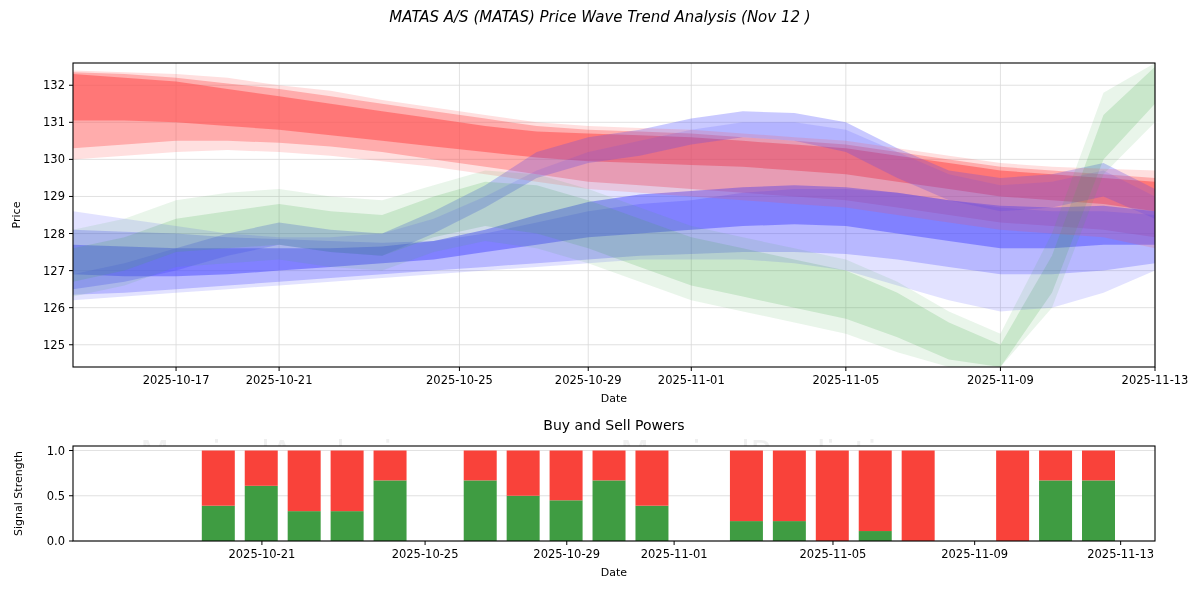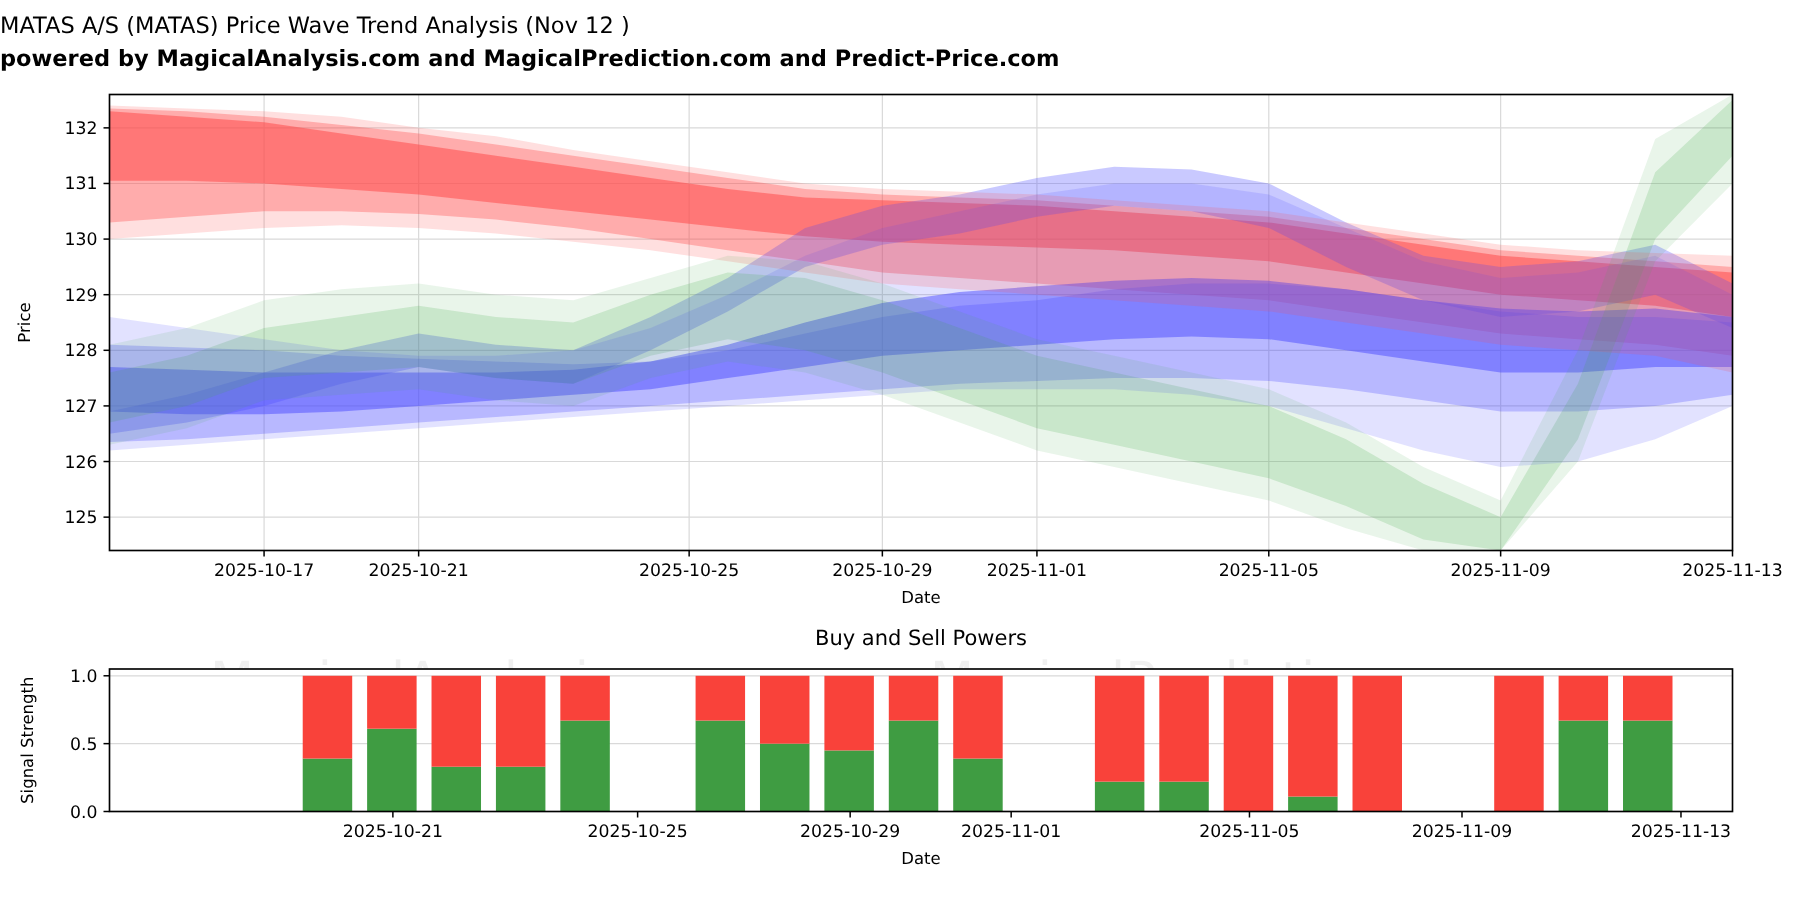--- a/index.html
+++ b/index.html
@@ -2,37 +2,36 @@
 <html><head>
 <meta charset="utf-8">
 <style>
   html,body{margin:0;padding:0;}
   body{
     width:1200px;height:600px;background:#ffffff;
     font-family:"DejaVu Sans","Liberation Sans",sans-serif;
     overflow:hidden;position:relative;
   }
   #root{position:relative;width:1200px;height:600px;}
-  .title-block{position:absolute;top:6px;left:0;width:1200px;}
+  .title-block{position:absolute;top:6px;left:0;width:1200px;text-align:center;font-style:italic;}
   .title-main{font-size:15px;color:#000;line-height:22px;}
   .title-sub{font-size:15px;color:#000;line-height:22px;font-weight:bold;}
   svg{display:block;}
   .axis-label{font-size:11px;fill:#000;}
   .tick-label{font-size:11.5px;fill:#000;}
   .panel-title{font-size:14px;fill:#000;}
   .wm{font-size:34px;fill:#000;opacity:.055;font-family:"DejaVu Sans","Liberation Sans",sans-serif;}
 </style>
 </head>
 <body>
 
 <div id="root">
 
   <div class="title-block">
     <div class="title-main">MATAS A/S (MATAS) Price Wave Trend Analysis (Nov 12 )</div>
-    <div class="title-sub">powered by MagicalAnalysis.com and MagicalPrediction.com and Predict-Price.com</div>
   </div>
 
   <svg id="canvas" width="1200" height="600" viewBox="0 0 1200 600" xmlns="http://www.w3.org/2000/svg">
     <g id="wm-layer">
         <text x="135" y="160" class="wm" text-anchor="start">MagicalAnalysis.com</text>
         <text x="600" y="160" class="wm" text-anchor="start">MagicalPrediction.com</text>
         <text x="135" y="310" class="wm" text-anchor="start">MagicalAnalysis.com</text>
         <text x="600" y="310" class="wm" text-anchor="start">MagicalPrediction.com</text>
         <text x="140" y="465" class="wm" text-anchor="start">MagicalAnalysis.com</text>
         <text x="620" y="465" class="wm" text-anchor="start">MagicalPrediction.com</text>

